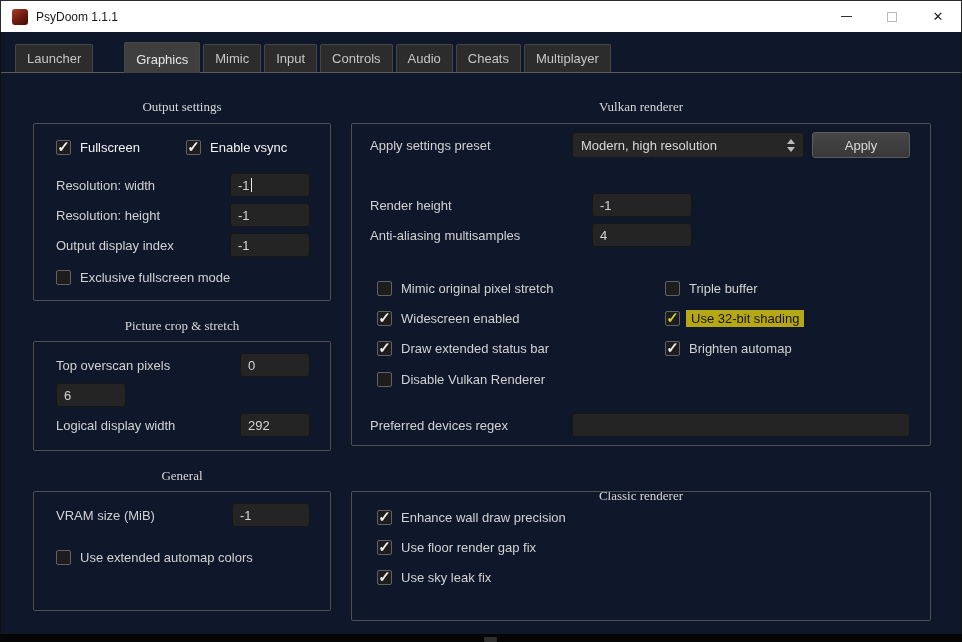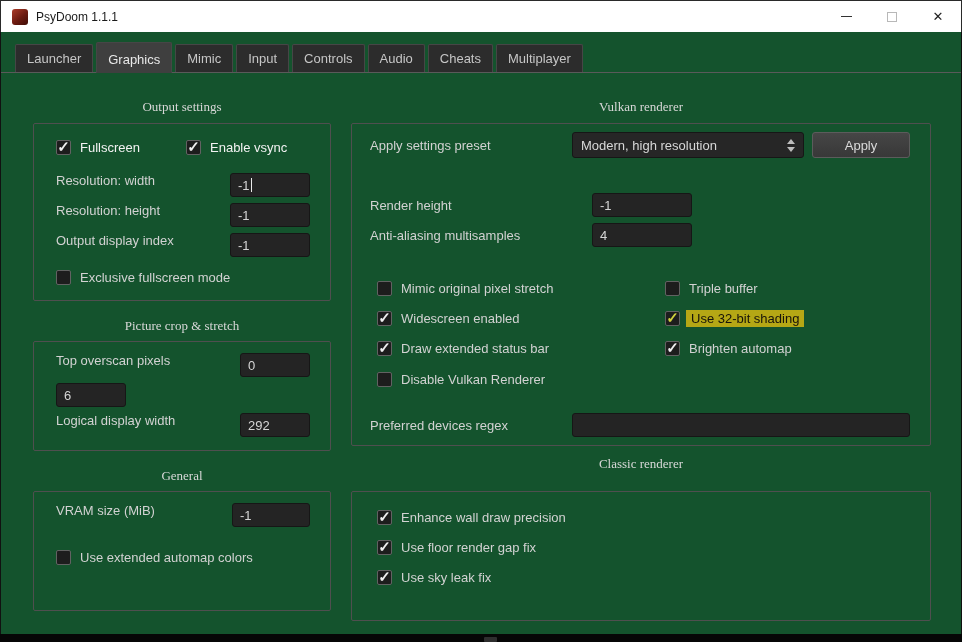--- a/index.html
+++ b/index.html
@@ -13,48 +13,48 @@
   .appicon { width:16px; height:16px; margin-left:11px; border-radius:3px; flex:none;
              background:linear-gradient(140deg,#a03524 10%,#6b1a10 55%,#3f0d06 100%); }
   .apptitle { margin-left:8px; font-size:12px; color:#1a1a1a; }
   .wincontrols { margin-left:auto; height:100%; display:flex; }
   .winbtn { width:46px; height:100%; display:flex; align-items:center; justify-content:center; }
   .minline { width:11px; height:1px; background:#333; }
   .maxbox { width:10px; height:10px; border:1px solid #b8b8b8; }
   .closeglyph { font-size:13px; color:#222; }
 
   
-  .main { position:absolute; top:32px; left:0; width:962px; height:602px; background:#14532d;
+  .main { position:absolute; top:32px; left:0; width:962px; height:602px; background:#0f172a;
           border-left:1px solid #111; border-right:1px solid #111; }
 
   
   .tabbar { position:absolute; top:0; left:0; width:100%; height:41px;
             border-bottom:1px solid #5a5a5a; display:flex; align-items:flex-end; padding-left:14px; }
   .tab { padding:6px 11px; font-size:13px; color:#c6c6c6; background:#2c2c2c;
          border:1px solid #464646; border-bottom:none; border-radius:2px 2px 0 0;
          margin-right:3px; white-space:nowrap; }
   .tab.selected { background:#3f3f3f; color:#e8e8e8; padding-top:9px; margin-bottom:-1px;
-                  position:relative; z-index:2; }
+                  position:relative; z-index:2;margin-left:28px; }
 
   
   .gtitle { position:absolute; font-size:13px; color:#d8d8d8; text-align:center; height:16px; line-height:16px;font-family:Liberation Serif, serif; }
   .gbox { position:absolute; border:1px solid #4f4f4f; border-radius:2px; }
 
   
   .cbitem { position:absolute; display:flex; align-items:center; height:18px; }
   .cb { width:15px; height:15px; background:#1d1d1d; border:1px solid #626262; border-radius:2px;
         display:inline-flex; align-items:center; justify-content:center; flex:none; }
   .mark { font-size:15px; font-weight:700; color:#efefef; line-height:1; margin-top:-2px; }
   .cblabel { margin-left:9px; font-size:13px; color:#d2d2d2; white-space:nowrap; }
   .cbitem.strong .cblabel { color:#f2f2f2; font-weight:400; }
   .cbitem.hl .cblabel { background:#b5a715; color:#17130a; padding:1px 5px; margin-left:6px; }
   .cbitem.hl .mark { color:#cfd23c; }
 
   
-  .frow { position:absolute; left:22px; right:20px; display:flex; align-items:flex-start; height:24px; }
+  .frow { position:absolute; left:22px; right:20px; display:flex; align-items:center; height:24px; }
   .flabel { flex:1; font-size:13px; color:#d2d2d2; white-space:nowrap; }
   .tfield { display:flex; align-items:center; height:24px; background:#242424;
             border:1px solid #161616; border-radius:3px; padding:0 7px; font-size:13px;
             color:#d6d6d6; flex:none; overflow:hidden; }
   .w80{width:80px} .w70{width:70px} .w78{width:78px} .w100{width:100px}
   .tfield.grow { flex:1; }
   .caret { width:1px; height:14px; background:#eaeaea; margin-left:1px; flex:none; }
 
   
   .vrow { position:absolute; display:flex; align-items:center; }
@@ -248,21 +248,21 @@
       </span>
 
       <div class="vrow" style="left:18px;right:20px;top:288px;height:26px">
         <span class="vlabel" style="width:202px">Preferred devices regex</span>
         <span class="tfield grow">
             <span></span>
           </span>
       </div>
     </div>
 
-    <div class="gtitle" style="top:424px;left:350px;width:580px">Classic renderer</div>
+    <div class="gtitle" style="top:456px;left:350px;width:580px">Classic renderer</div>
     <div class="gbox" style="top:459px;left:350px;width:580px;height:130px">
       <span class="cbitem" style="left:25px;top:16px">
         <span class="cb">
             <span class="mark">✓</span>
           </span>
         <span class="cblabel">Enhance wall draw precision</span>
       </span>
       <span class="cbitem" style="left:25px;top:46px">
         <span class="cb">
             <span class="mark">✓</span>

